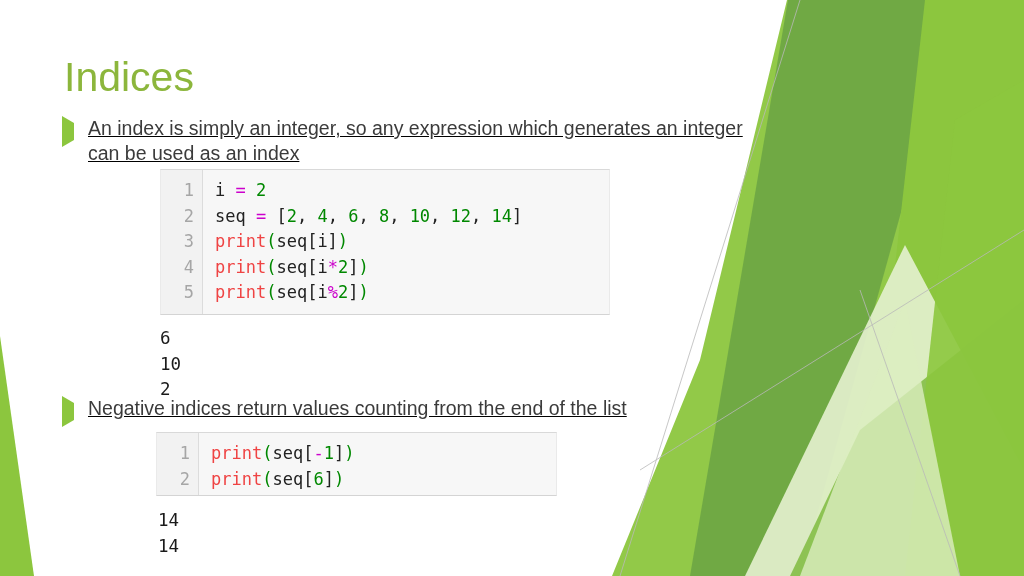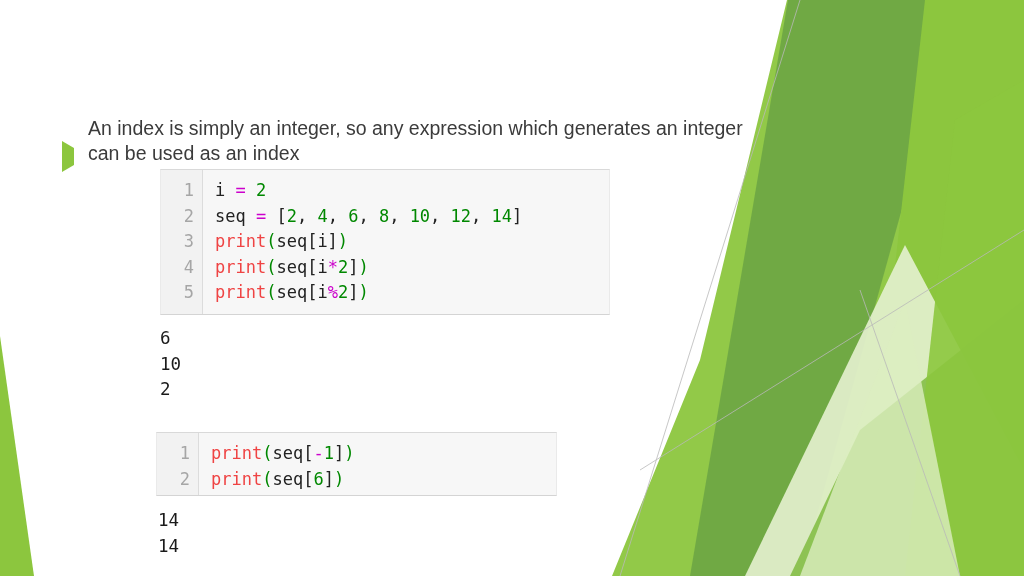--- a/index.html
+++ b/index.html
@@ -38,21 +38,22 @@
     line-height:50px;
     font-weight:400;
     color:#8CB63C;
     letter-spacing:0px;
     white-space:nowrap;
   }
 
   .bullet-row {
     position:absolute;
     display:flex;
-    align-items:flex-end;
+    align-items:flex-start;
+    text-decoration:underline;
   }
   .bullet-marker {
     flex:0 0 auto;
     width:16px;
     margin-right:10px;
     margin-top:7px;
   }
   .tri {
     width:0; height:0;
     border-top:7px solid transparent;
@@ -147,20 +148,21 @@
     <line x1="1024" y1="230" x2="640" y2="470" stroke="#b9b9b9" stroke-width="0.8"></line>
     <line x1="860" y1="290" x2="960" y2="576" stroke="#b9b9b9" stroke-width="0.8"></line>
   </svg>
 
   <svg id="deco-left" viewBox="0 0 1024 576" preserveAspectRatio="none">
     <polygon points="0,336 0,576 34,576" fill="#8cc63e"></polygon>
   </svg>
 
   <div id="content">
 
+    <h1 id="slide-title">Indices</h1>
 
     <div class="bullet-row" id="bullet-1">
       <span class="bullet-marker">
         <span class="tri"></span>
       </span>
       <span class="bullet-text">An index is simply an integer, so any expression which generates an integer can be used as an index</span>
     </div>
 
     <div class="code-block" id="code-block-1">
       <div class="code-gutter">
@@ -168,20 +170,26 @@
           <span class="gl">2</span>
           <span class="gl">3</span>
           <span class="gl">4</span>
           <span class="gl">5</span>
         </div>
       <div class="code-body"><span class="gl"><span class="t-name">i </span><span class="t-op">=</span><span class="t-name"> </span><span class="t-num">2</span></span><span class="gl"><span class="t-name">seq </span><span class="t-op">=</span><span class="t-name"> [</span><span class="t-num">2</span><span class="t-name">, </span><span class="t-num">4</span><span class="t-name">, </span><span class="t-num">6</span><span class="t-name">, </span><span class="t-num">8</span><span class="t-name">, </span><span class="t-num">10</span><span class="t-name">, </span><span class="t-num">12</span><span class="t-name">, </span><span class="t-num">14</span><span class="t-name">]</span></span><span class="gl"><span class="t-fn">print</span><span class="t-punc">(</span><span class="t-name">seq[i]</span><span class="t-punc">)</span></span><span class="gl"><span class="t-fn">print</span><span class="t-punc">(</span><span class="t-name">seq[i</span><span class="t-op">*</span><span class="t-num">2</span><span class="t-name">]</span><span class="t-punc">)</span></span><span class="gl"><span class="t-fn">print</span><span class="t-punc">(</span><span class="t-name">seq[i</span><span class="t-op">%</span><span class="t-num">2</span><span class="t-name">]</span><span class="t-punc">)</span></span></div>
     </div>
 
     <div class="console-out" id="output-1"><span class="gl">6</span><span class="gl">10</span><span class="gl">2</span></div>
 
+    <div class="bullet-row" id="bullet-2">
+      <span class="bullet-marker">
+        <span class="tri"></span>
+      </span>
+      <span class="bullet-text">Negative indices return values counting from the end of the list</span>
+    </div>
 
     <div class="code-block" id="code-block-2">
       <div class="code-gutter">
           <span class="gl">1</span>
           <span class="gl">2</span>
         </div>
       <div class="code-body"><span class="gl"><span class="t-fn">print</span><span class="t-punc">(</span><span class="t-name">seq[</span><span class="t-op">-</span><span class="t-num">1</span><span class="t-name">]</span><span class="t-punc">)</span></span><span class="gl"><span class="t-fn">print</span><span class="t-punc">(</span><span class="t-name">seq[</span><span class="t-num">6</span><span class="t-name">]</span><span class="t-punc">)</span></span></div>
     </div>
 
     <div class="console-out" id="output-2"><span class="gl">14</span><span class="gl">14</span></div>

